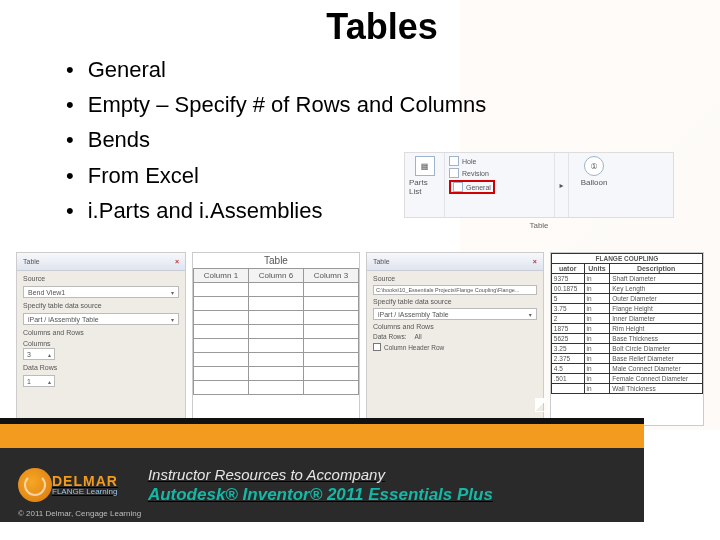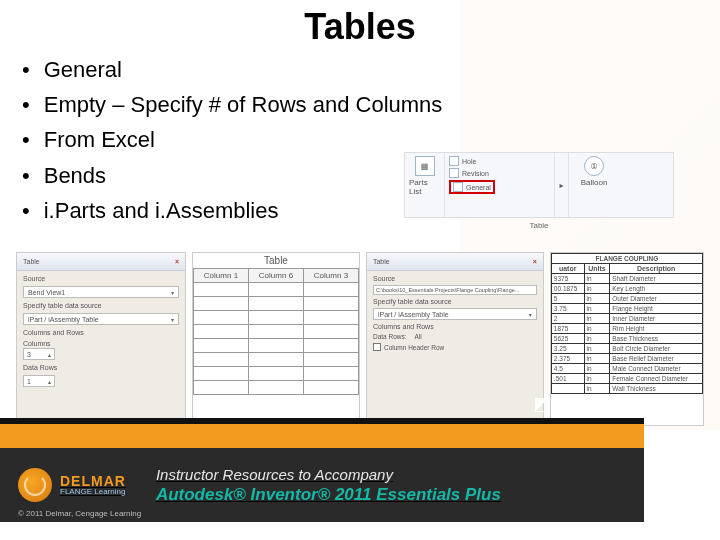--- a/index.html
+++ b/index.html
@@ -1,18 +1,18 @@
 <!DOCTYPE html>
 <html><head>
 <meta charset="utf-8">
 <style>
   * { margin:0; padding:0; box-sizing:border-box; }
   body { width:720px; height:540px; font-family:Arial,sans-serif; background:#fff; position:relative; overflow:hidden; }
   .bg-hint { position:absolute; top:0; right:0; width:260px; height:430px; background:linear-gradient(135deg,#d9863a 40%,#b36626 70%); opacity:0.35; z-index:0; }
-  .slide-content { position:relative; z-index:1; width:720px; height:430px; background:rgba(255,255,255,0.9); }
+  .slide-content { position:relative; z-index:1; width:720px; height:430px; background:rgba(255,255,255,0.9);padding-left:44px; }
   .title { font-size:36px; text-align:center; padding-top:6px; color:#000; }
   .bullets { list-style:none; margin:4px 0 0 22px; }
   .bullets li { font-size:22px; color:#000; line-height:1.6; display:flex; align-items:center; gap:14px; }
   .bullets li::before { content:"•"; font-size:22px; }
   .ribbon-thumb { position:absolute; top:152px; right:46px; width:270px; height:66px; background:#f6f7fb; border:1px solid #ddd; display:flex; font-size:8px; color:#555; }
   .ribbon-cell { display:flex; flex-direction:column; align-items:center; justify-content:flex-start; padding:3px 4px; gap:2px; border-right:1px solid #e2e2e8; }
   .ribbon-icon { width:20px; height:20px; background:#fff; border:1px solid #9fb3c9; display:flex; align-items:center; justify-content:center; }
   .ribbon-mini { display:flex; align-items:center; gap:3px; font-size:7px; white-space:nowrap; }
   .mini-icon { width:10px; height:10px; background:#fff; border:1px solid #9fb3c9; }
   .highlight-general { border:2px solid #d20000; padding:0 2px; }
@@ -47,21 +47,21 @@
   .t4 table { width:100%; border-collapse:collapse; }
   .t4 th { font-size:7px; border:1px solid #333; padding:1px 2px; background:#fff; }
   .t4 td { font-size:6.5px; border:1px solid #333; padding:0 2px; height:10px; }
   .t4 .title-row td { text-align:center; font-weight:bold; }
 
   .footer { position:absolute; bottom:12px; left:0; width:644px; height:110px; z-index:2;text-decoration:underline; }
   .bar { height:6px; width:100%; }
   .bar.black { background:#111; }
   .bar.orange { background:#f39b1f; height:24px; }
   .foot-main { background:#2a2a2a; height:74px; display:flex; align-items:center; padding:0 18px; gap:20px; position:relative; }
-  .delmar { display:flex; align-items:center; gap:8px; }
+  .delmar { display:flex; align-items:center; }
   .delmar-swirl { width:34px; height:34px; border-radius:50%; background:radial-gradient(circle at 40% 40%,#f6a623,#d9790f); position:relative; }
   .delmar-swirl::after { content:""; position:absolute; inset:6px; border:2px solid rgba(255,255,255,0.6); border-radius:50%; border-top-color:transparent; }
   .delmar-text { display:flex; flex-direction:column; line-height:1; }
   .delmar-name { color:#f39b1f; font-weight:bold; font-size:14px; letter-spacing:1px; }
   .delmar-sub { color:#9cc2e5; font-size:8px; }
   .copyright { position:absolute; left:18px; bottom:4px; color:#bdbdbd; font-size:8px; }
   .foot-titles { flex:1; display:flex; flex-direction:column; gap:2px; margin-left:10px; }
   .ft1 { color:#e5e5e5; font-size:15px; font-style:italic; }
   .ft2 { color:#14b8a6; font-size:17px; font-style:italic; font-weight:bold; }
   .autodesk { color:#fff; font-weight:bold; font-size:16px; position:absolute; right:18px; top:-22px; display:flex; align-items:center; gap:4px; }
@@ -75,24 +75,24 @@
 <div class="slide-content">
   <h1 class="title">Tables</h1>
   <ul class="bullets">
     <li>
         <span>General</span>
       </li>
     <li>
         <span>Empty – Specify # of Rows and Columns</span>
       </li>
     <li>
+        <span>Bends</span>
+      </li>
+    <li>
         <span>From Excel</span>
-      </li>
-    <li>
-        <span>Bends</span>
       </li>
     <li>
         <span>i.Parts and i.Assemblies</span>
       </li>
   </ul>
 
   <div class="ribbon-thumb">
     <div class="ribbon-cell" style="width:40px">
       <div class="ribbon-icon">▦</div>
       <span>Parts List</span>

